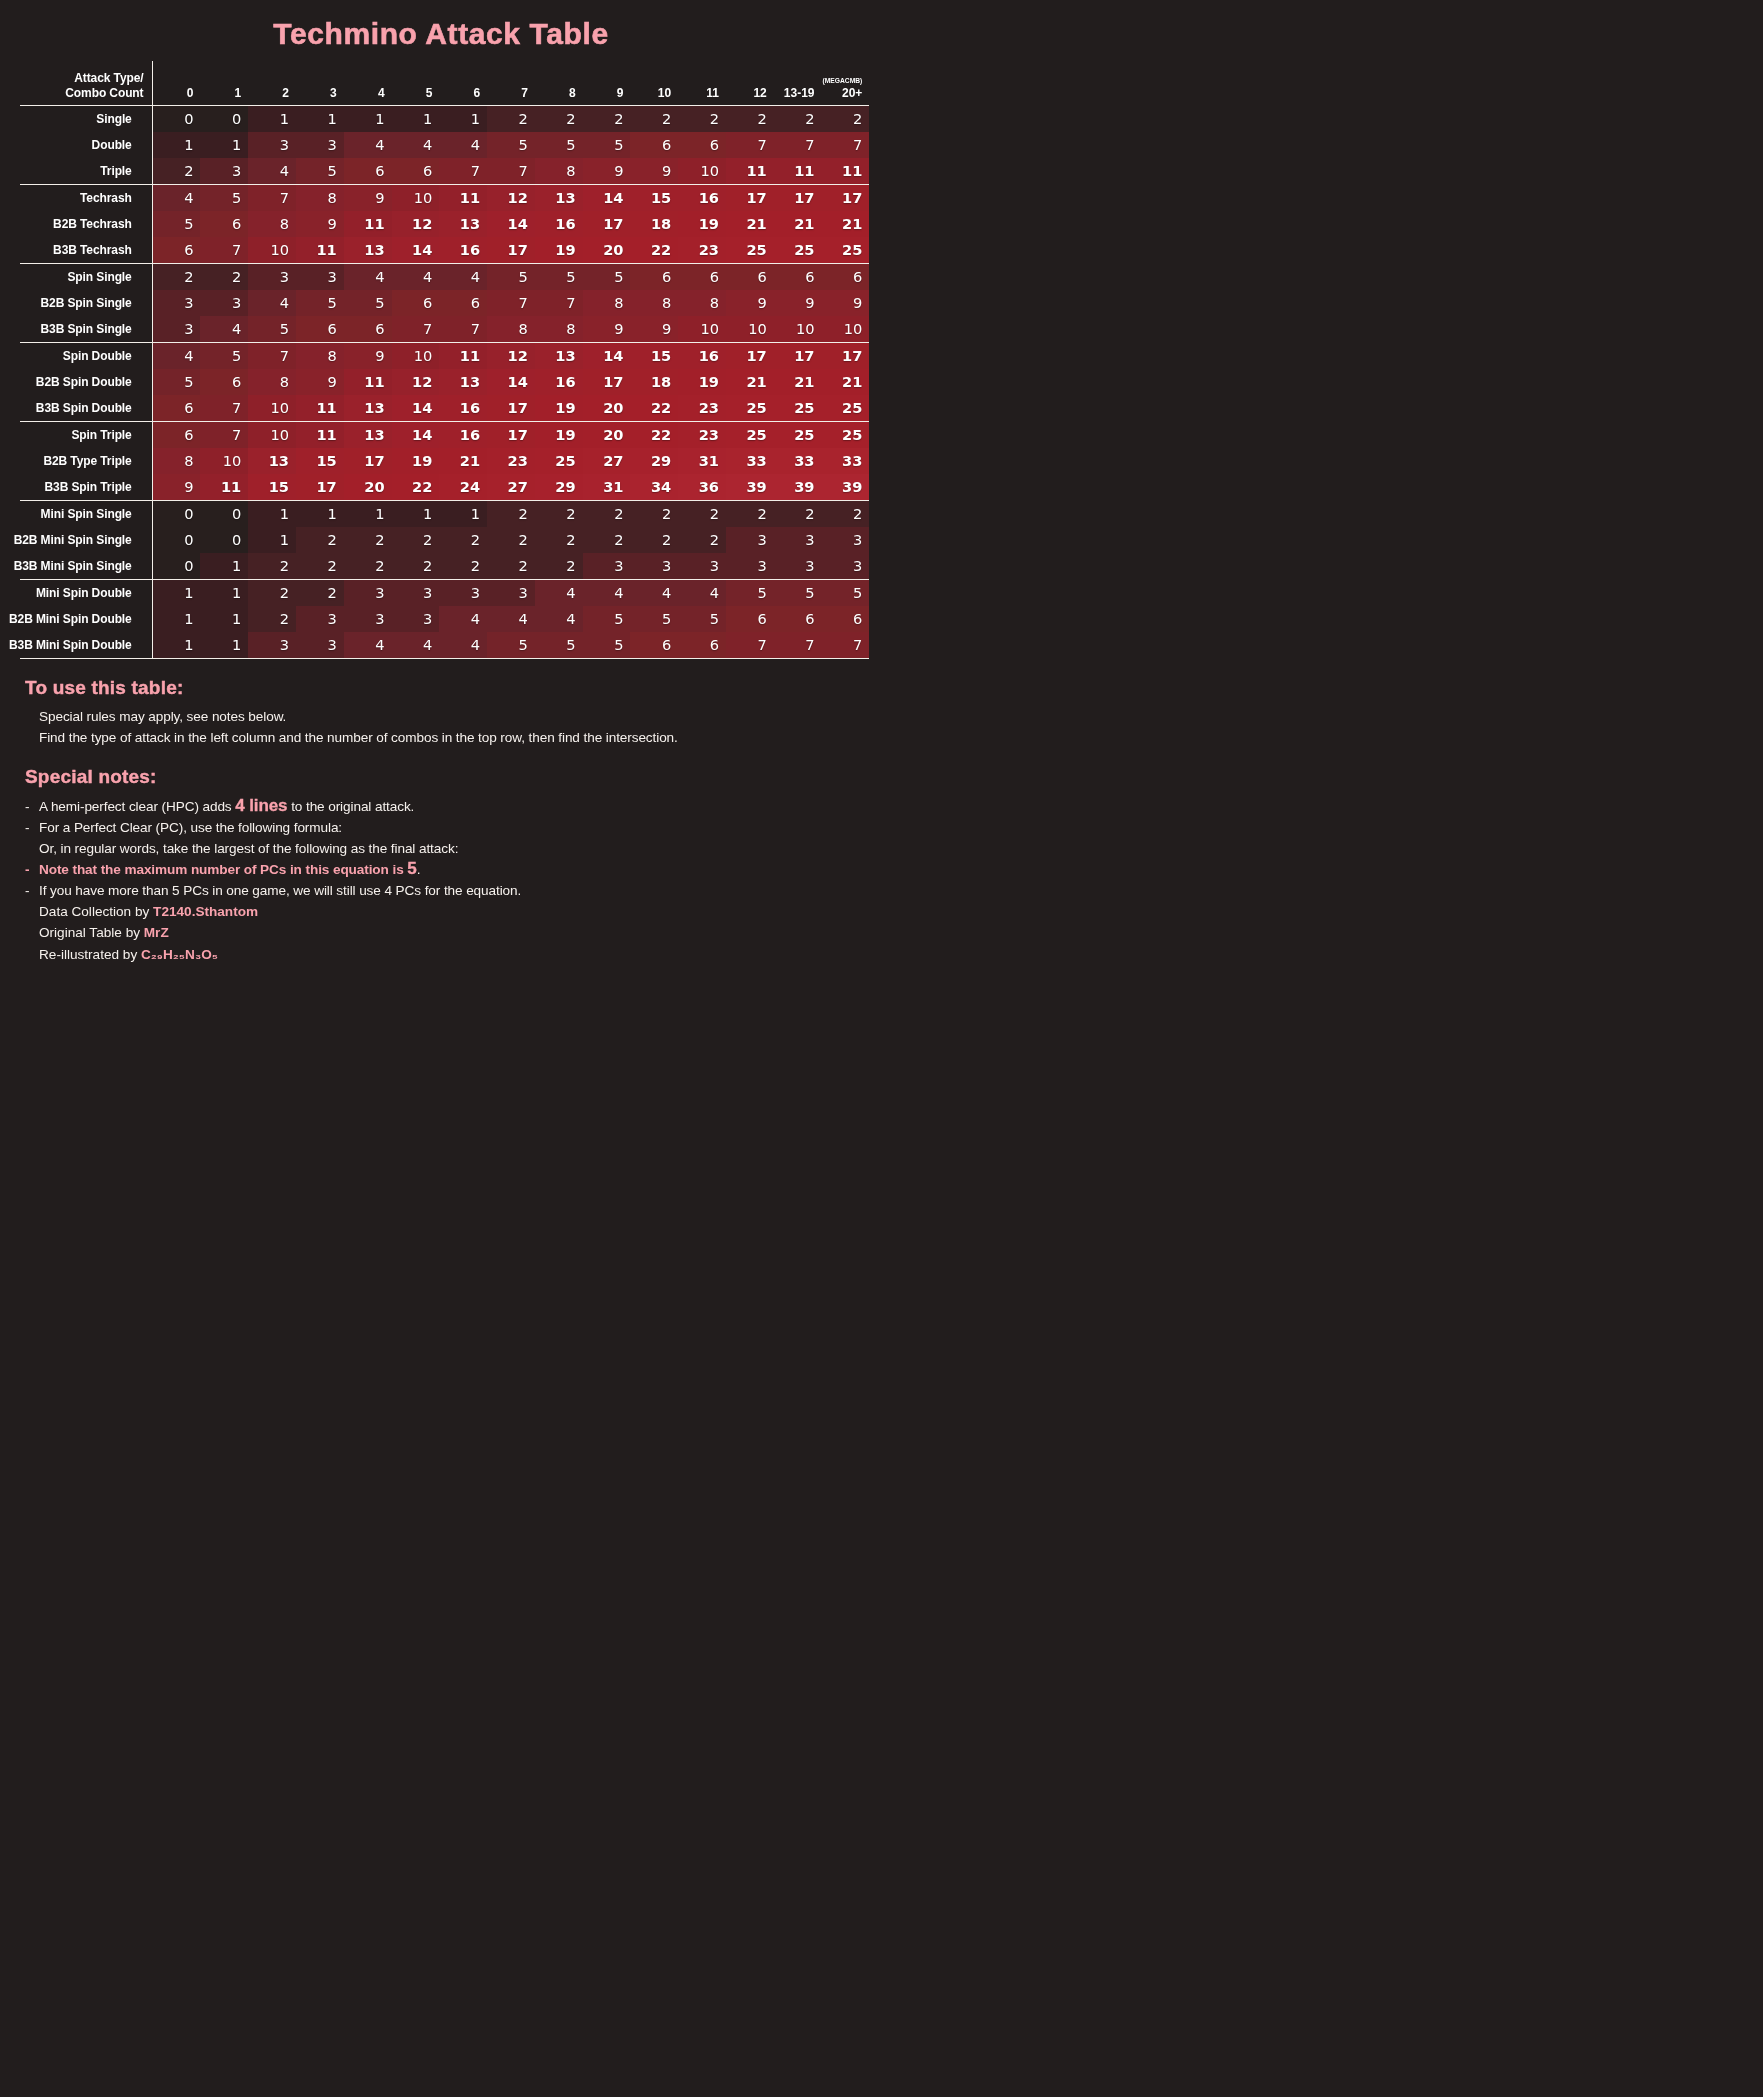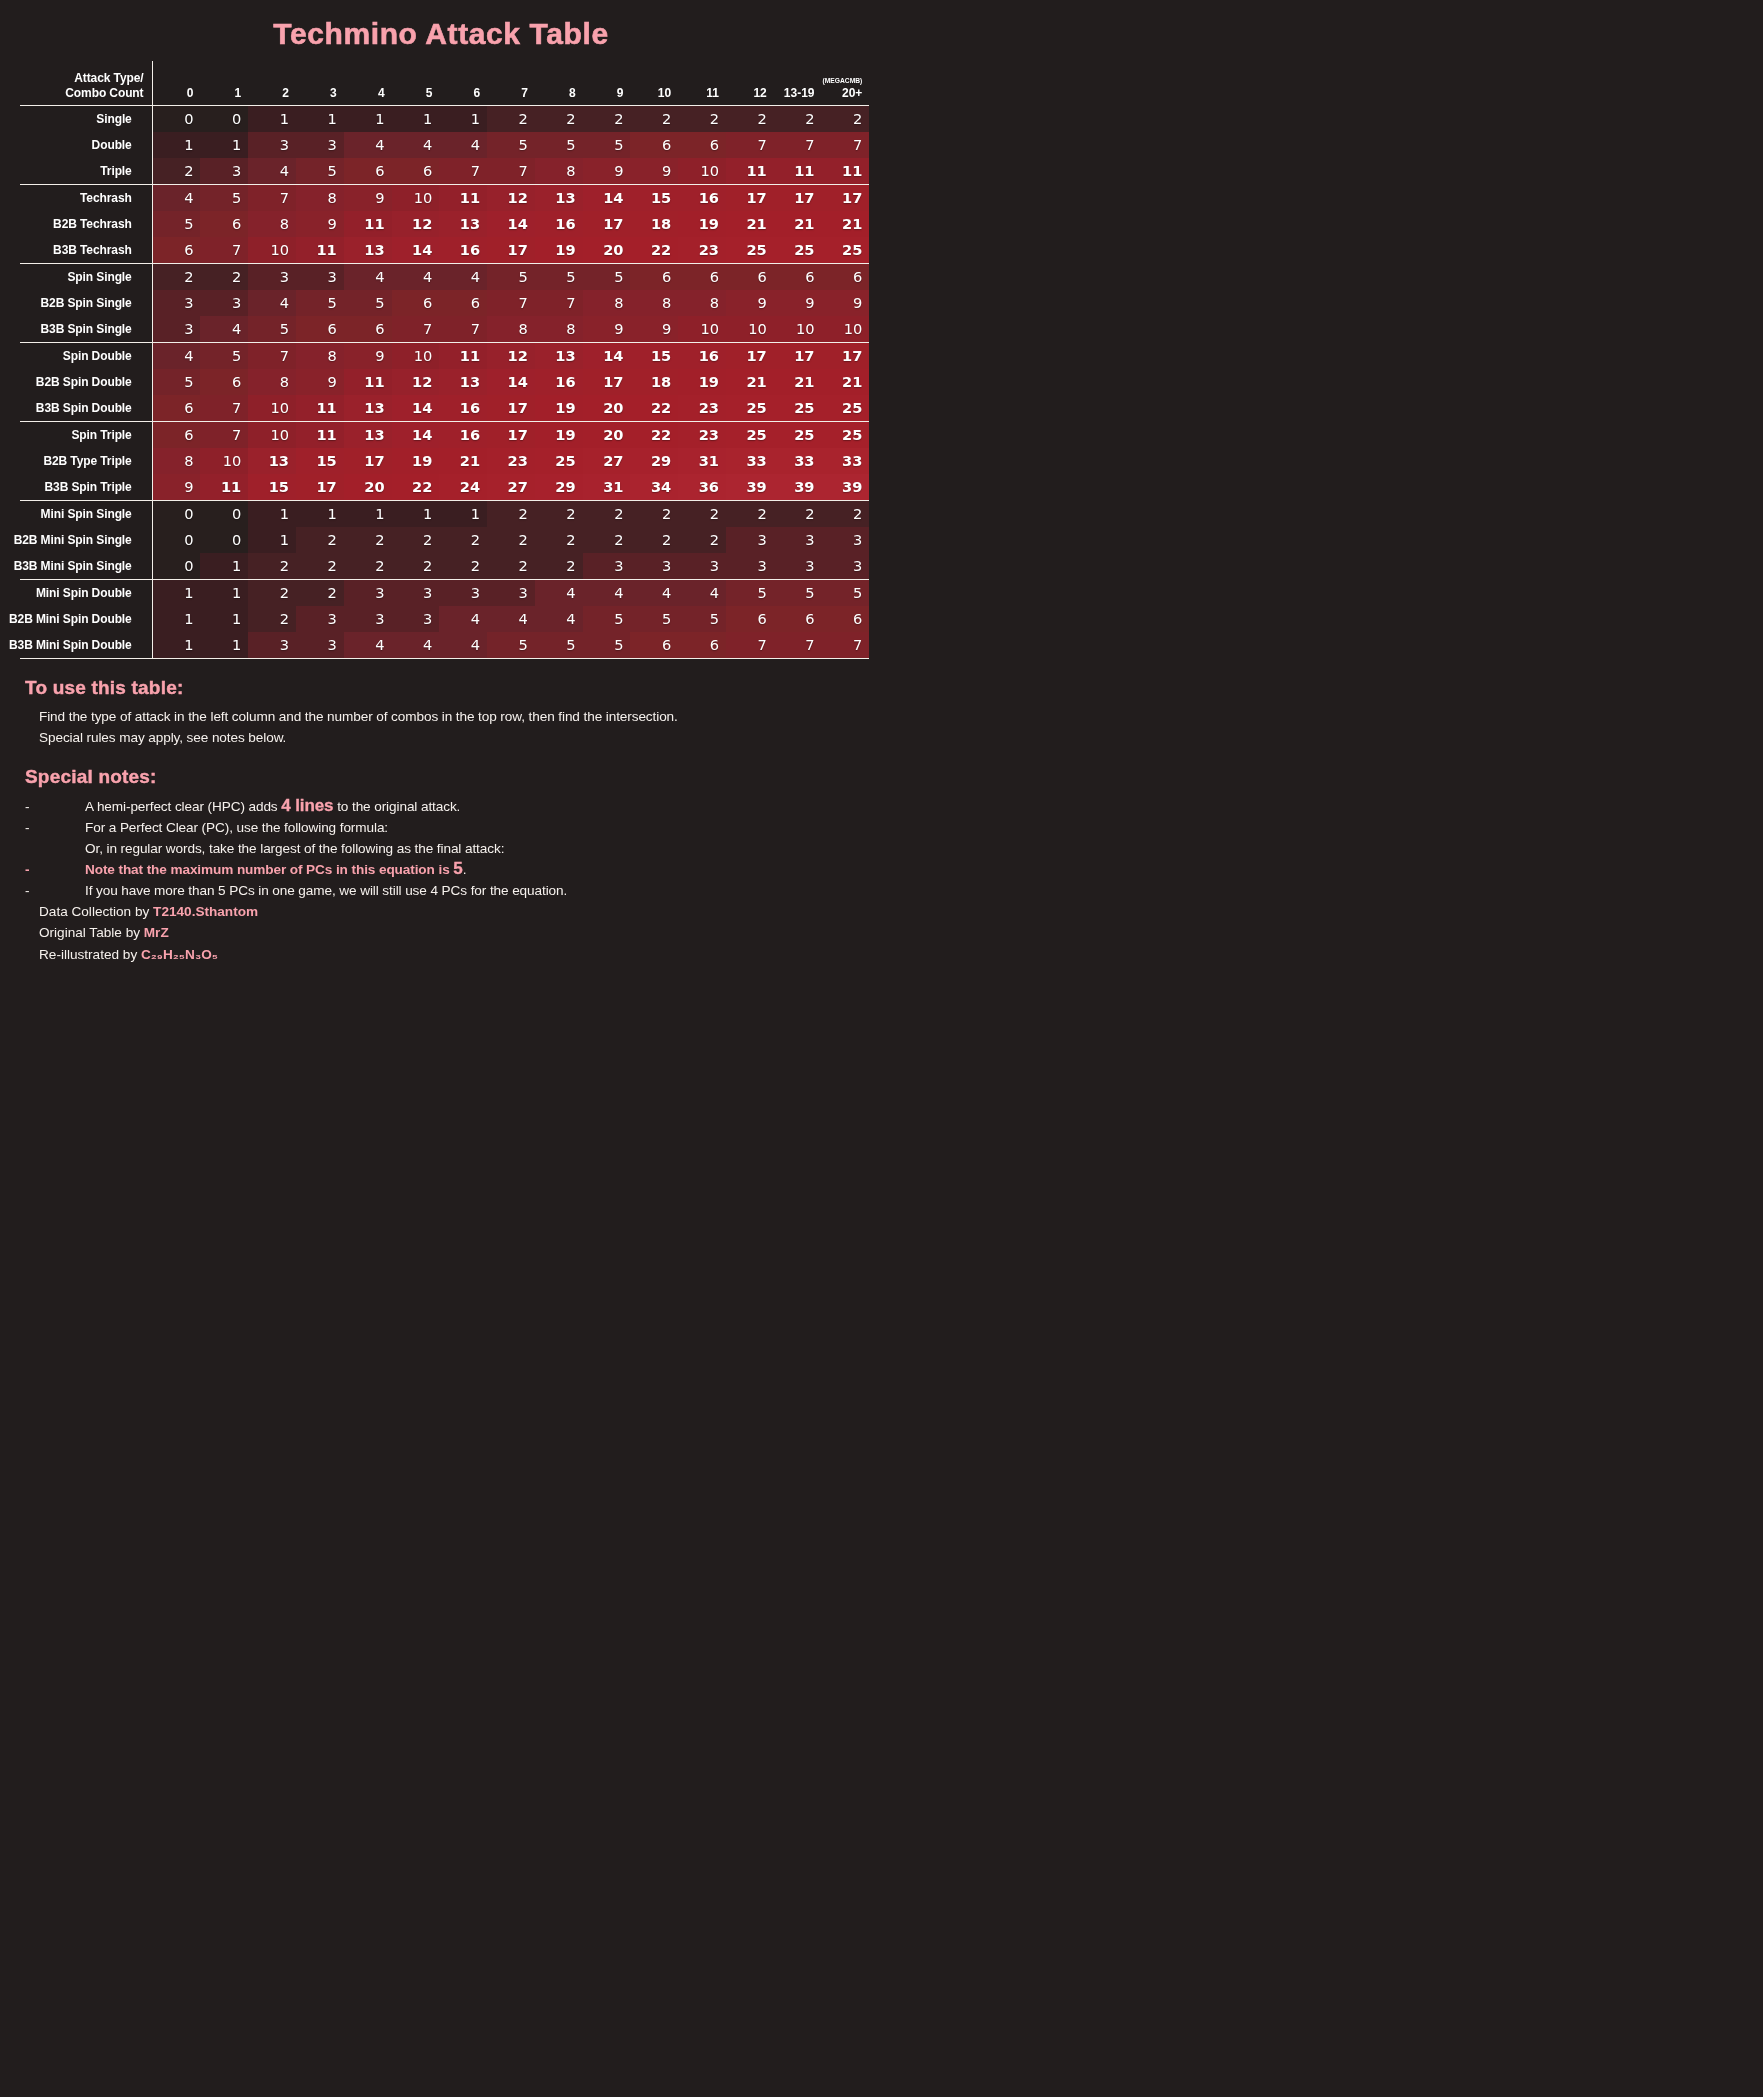--- a/index.html
+++ b/index.html
@@ -64,21 +64,21 @@
   .sec-heading {
     color:#f9a2ad; font-size:19px; font-weight:bold; letter-spacing:0.2px;
     margin:18px 0 7.6px 0;
     -webkit-text-stroke:0.4px #f9a2ad;
   }
   .body-line { margin-left:14px; font-size:13.6px; line-height:21px; color:#f6f1ed; letter-spacing:-0.1px; }
   .note-item { display:flex; font-size:13.6px; line-height:21px; color:#f6f1ed; letter-spacing:-0.1px; }
   .note-item .dash { width:14px; flex:none; }
   .note-item.noindent { padding-left:14px; }
   .note-item.formula  { padding-left:48px; }
-  .note-text { flex:1;margin-left:46px; }
+  .note-text { flex:1; }
   .acc     { color:#f9a2ad; font-weight:bold; }
   .acc-big { color:#f9a2ad; font-weight:bold; font-size:17px; line-height:1; -webkit-text-stroke:0.3px #f9a2ad; }
   .accent-line .note-text, .accent-line .dash { color:#f9a2ad; font-weight:bold; }
   .plain { color:#f6f1ed; font-weight:normal; }
   .credit-line { margin-left:14px; font-size:13.6px; line-height:21.6px; color:#f6f1ed; }
   .credit-name { color:#f9a2ad; font-weight:bold; }
   .bottom-pad { height:38px; }
 </style>
 </head>
 <body>
@@ -531,22 +531,22 @@
           <div class="v-cell" style="background: rgb(127, 34, 41);">7</div>
           <div class="v-cell" style="background: rgb(127, 34, 41);">7</div>
           <div class="v-cell" style="background: rgb(127, 34, 41);">7</div>
         </div>
       </div>
     </div>
 </div>
 
 <div class="section">
   <div class="sec-heading">To use this table:</div>
+  <div class="body-line">Special rules may apply, see notes below.</div>
   <div class="body-line">Find the type of attack in the left column and the number of combos in the top row, then find the intersection.</div>
-  <div class="body-line">Special rules may apply, see notes below.</div>
 </div>
 
 <div class="section">
   <div class="sec-heading">Special notes:</div>
   <div id="notes-list">
       <div class="note-item bullet">
         <span class="dash">-</span>
         <span class="note-text"><span>A hemi-perfect clear (HPC) adds </span><span class="acc-big">4 lines</span><span> to the original attack.</span></span>
       </div>
       <div class="note-item bullet">

